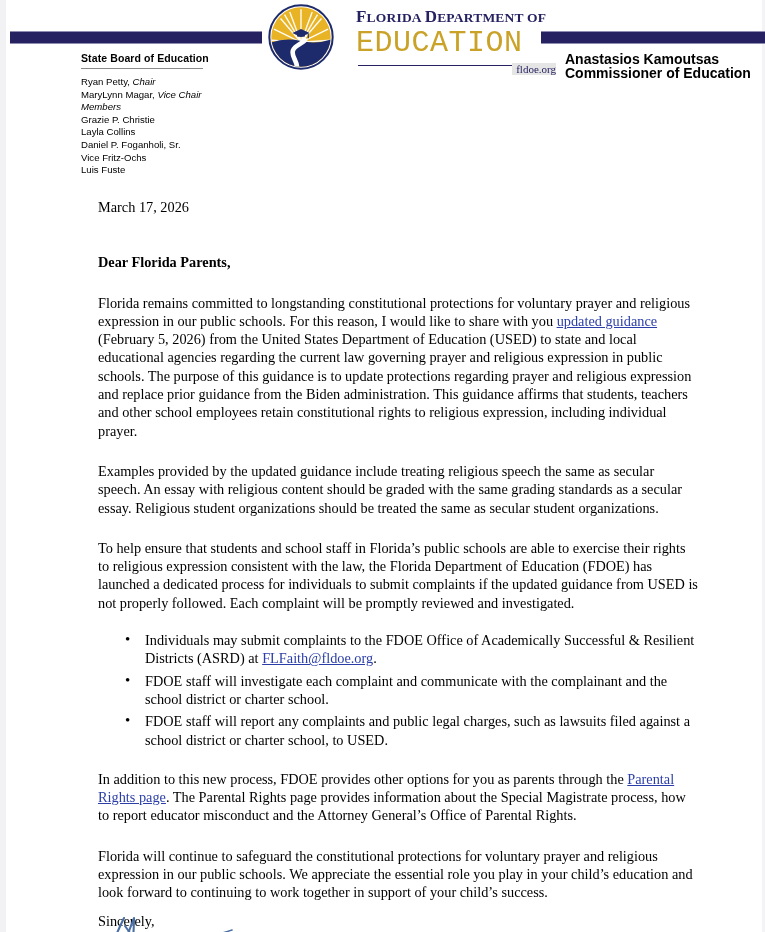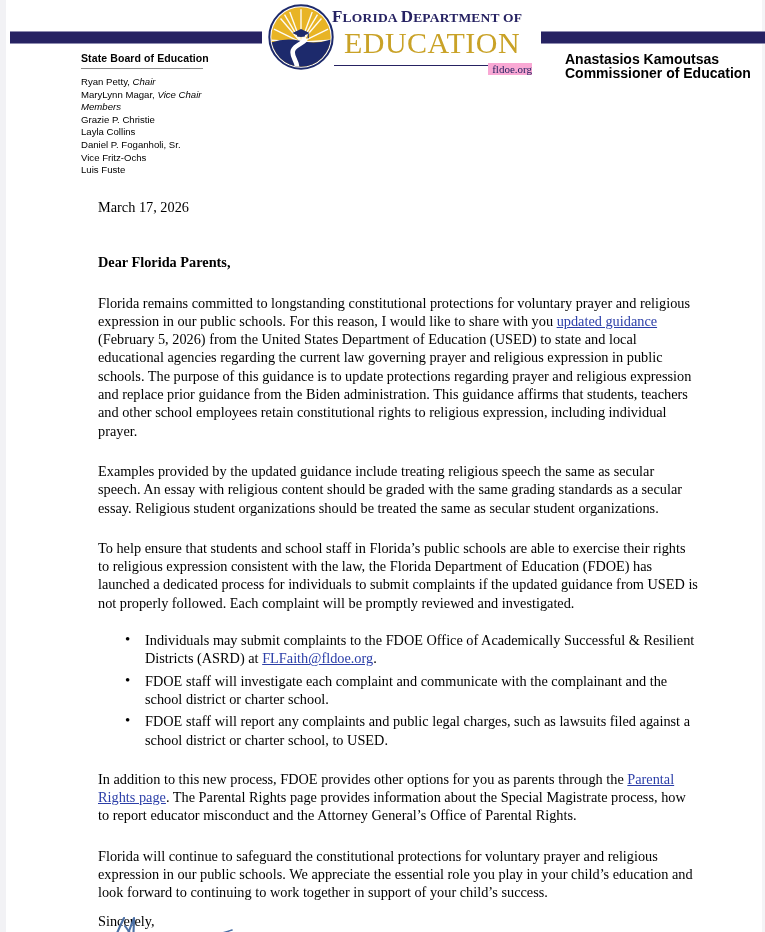--- a/index.html
+++ b/index.html
@@ -52,61 +52,60 @@
   }
   .seal {
     position: absolute;
     left: 4px;
     top: 2px;
     width: 66px;
     height: 66px;
   }
   .wordmark {
     position: absolute;
-    left: 68px;
+    left: 92px;
     top: 5px;
     width: 200px;
   }
   .wm-top {
     font-family: "Liberation Serif", "DejaVu Serif", serif;
     font-size: 17px;
     letter-spacing: 0.2px;
     color: #262262;
     font-weight: bold;
     line-height: 20px;
     white-space: nowrap;
   }
   .wm-top .small { font-size: 13.5px; }
   .wm-main {
-    font-family: Liberation Serif, serif;
+    font-family: Liberation Mono, monospace;
     font-size: 30px;
     color: #c9a227;
     line-height: 30px;
     letter-spacing: 0.5px;
     white-space: nowrap;
-    text-align: center;
   }
   .wm-url-row {
     position: relative;
     height: 13px;
     margin-top: 1px;
     text-align: right;
   }
   .wm-url-line {
     position: absolute;
     left: 2px;
     right: 0;
     top: 6px;
     height: 1px;
     background: #262262;
   }
   .wm-url {
     position: relative;
     display: inline-block;
-    background: #f9a8d4;
+    background: #e5e5e5;
     padding-left: 4px;
     font-size: 11px;
     color: #262262;
     font-family: "Liberation Serif", "DejaVu Serif", serif;
   }
 
   .board-block {
     position: absolute;
     left: 75px;
     top: 52px;

